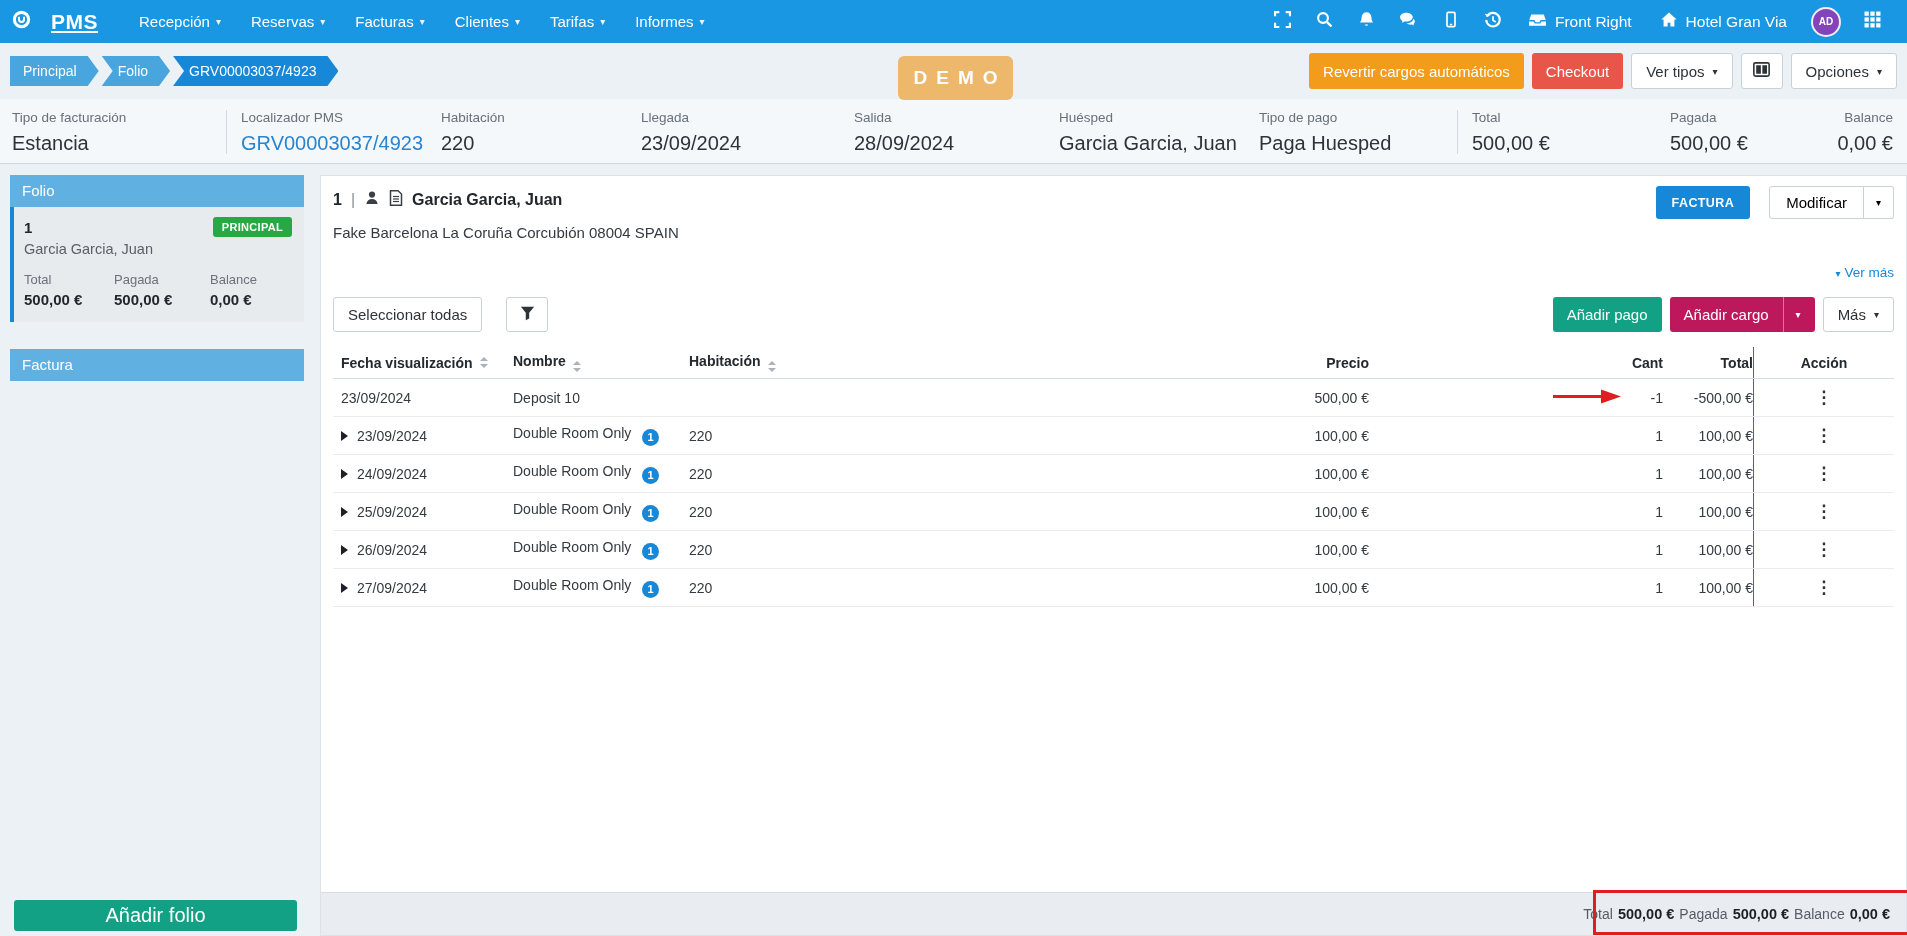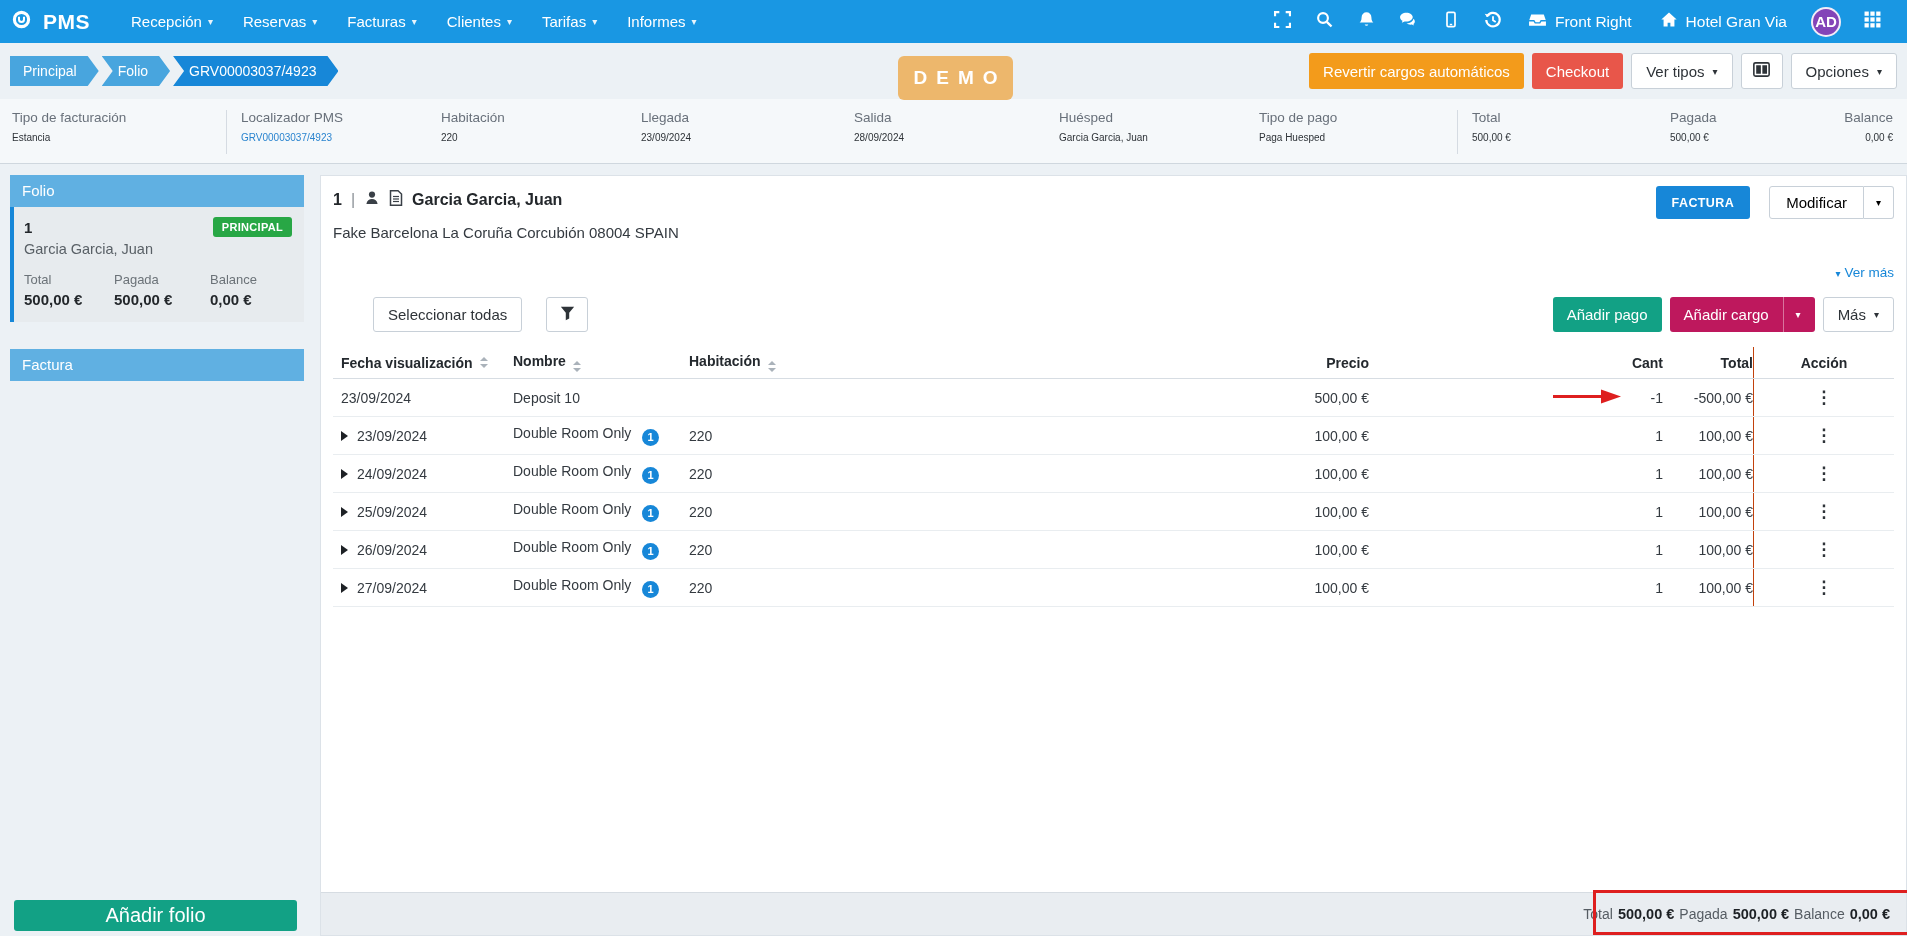--- a/index.html
+++ b/index.html
@@ -11,30 +11,30 @@
     overflow:hidden;
   }
   .app { position:relative; width:1907px; height:936px; }
 
   
   .navbar {
     height:43px; background:#1997e3; display:flex; align-items:center;
     justify-content:space-between; padding:0 14px 0 12px; color:#fff;
   }
   .nav-left { display:flex; align-items:center; }
-  .logo { display:flex; align-items:center; gap:12px; font-weight:bold; font-size:21px; letter-spacing:.5px; cursor:pointer; }
+  .logo { display:flex; align-items:center; gap:20px; font-weight:bold; font-size:21px; letter-spacing:.5px; cursor:pointer;text-decoration:underline; }
   .menus { display:flex; align-items:center; margin-left:26px; }
   .menu-item { display:flex; align-items:center; gap:6px; padding:0 15px; font-size:15px; height:43px; cursor:pointer; }
   .menu-item .caret { font-size:10px; opacity:.9; }
   .nav-right { display:flex; align-items:center; gap:0; }
   .nav-icon-btn { width:42px; height:43px; display:flex; align-items:center; justify-content:center; cursor:pointer; }
   .nav-text-item { display:flex; align-items:center; gap:8px; font-size:15.5px; padding:0 14px; height:43px; cursor:pointer; white-space:nowrap; }
   .avatar {
     width:30px; height:30px; border-radius:50%; background:#8344b8; border:2px solid rgba(255,255,255,.9);
-    display:flex; align-items:center; justify-content:center; font-size:15px; font-weight:bold; margin:0 10px; cursor:pointer;
+    display:flex; align-items:center; justify-content:center; font-size:10px; font-weight:bold; margin:0 10px; cursor:pointer;
   }
 
   
   .header-row { height:56px; display:flex; align-items:center; justify-content:space-between; padding:0 10px; }
   .breadcrumb { display:flex; align-items:center; }
   .crumb {
     height:30px; line-height:30px; color:#fff; font-size:14px; background:#48a5de;
     padding:0 22px 0 16px; margin-right:3px; cursor:pointer;
     clip-path:polygon(0 0, calc(100% - 11px) 0, 100% 50%, calc(100% - 11px) 100%, 0 100%, 11px 50%);
   }
@@ -52,21 +52,21 @@
     display:flex; align-items:center; justify-content:center; padding-left:9px; z-index:4;
   }
 
   
   .info-bar {
     height:65px; background:#f5f8fa; border-bottom:1px solid #cfd7de;
     display:flex; align-items:flex-start; padding:11px 12px 0 12px;
   }
   .info-field { flex:none; }
   .info-field .lbl { font-size:13.5px; color:#68707a; margin-bottom:7px; white-space:nowrap; }
-  .info-field .val { font-size:10px; color:#2e3338; white-space:nowrap; }
+  .info-field .val { font-size:20px; color:#2e3338; white-space:nowrap; }
   .info-field .val.link { color:#2a84cf; cursor:pointer; }
   .info-divider { width:1px; align-self:stretch; height:44px; background:#d5dbe2; margin:0 0 0 8px; }
   .w-billing{width:206px} .w-locator{width:200px;margin-left:14px} .w-room{width:200px}
   .w-arrival{width:213px} .w-departure{width:205px} .w-guest{width:200px} .w-payment{width:190px}
   .w-total{width:198px;margin-left:14px} .w-paid{width:158px}
   .w-balance{flex:1; text-align:right; padding-right:2px;}
 
   
   .content { display:flex; height:772px; padding:11px 10px 0 10px; gap:16px; }
 
@@ -96,21 +96,21 @@
   .address { font-size:15px; color:#343a40; margin-top:14px; }
   .head-buttons { display:flex; align-items:flex-start; gap:8px; }
   .btn-factura { background:#1787d8; color:#fff; font-weight:bold; font-size:12.5px; letter-spacing:.4px; height:33px; padding:0 16px; border:none; border-radius:3px; cursor:pointer; }
   .split { display:flex;padding-left:11px; }
   .split .main-part { height:33px; background:#fff; border:1px solid #c8d0d8; border-radius:3px 0 0 3px; font-size:15px; padding:0 16px; cursor:pointer; font-family:inherit; }
   .split .caret-part { height:33px; width:30px; background:#fff; border:1px solid #c8d0d8; border-left:none; border-radius:0 3px 3px 0; font-size:10px; cursor:pointer; }
   .ver-mas { text-align:right; color:#1787d8; font-size:13.5px; margin-top:24px; cursor:pointer; }
   .ver-mas .caret { font-size:10px; margin-right:4px; }
 
   .toolbar { display:flex; align-items:center; margin-top:17px; }
-  .toolbar .left { display:flex; gap:24px;margin-left:40px; }
+  .toolbar .left { display:flex; gap:24px; }
   .toolbar .right { margin-left:auto; display:flex; gap:8px; }
   .btn35 { height:35px; }
   .btn-filter { width:42px; justify-content:center; padding:0; }
   .btn-teal { background:#12a185; color:#fff; }
   .btn-blue { background:#be185d; color:#fff; }
   .btn-blue .dd { border-left:1px solid rgba(255,255,255,.4); padding-left:12px; margin-left:6px; font-size:10px; align-self:stretch; display:flex; align-items:center; }
 
   
   .table { margin-top:15px; }
   .thead, .trow {

